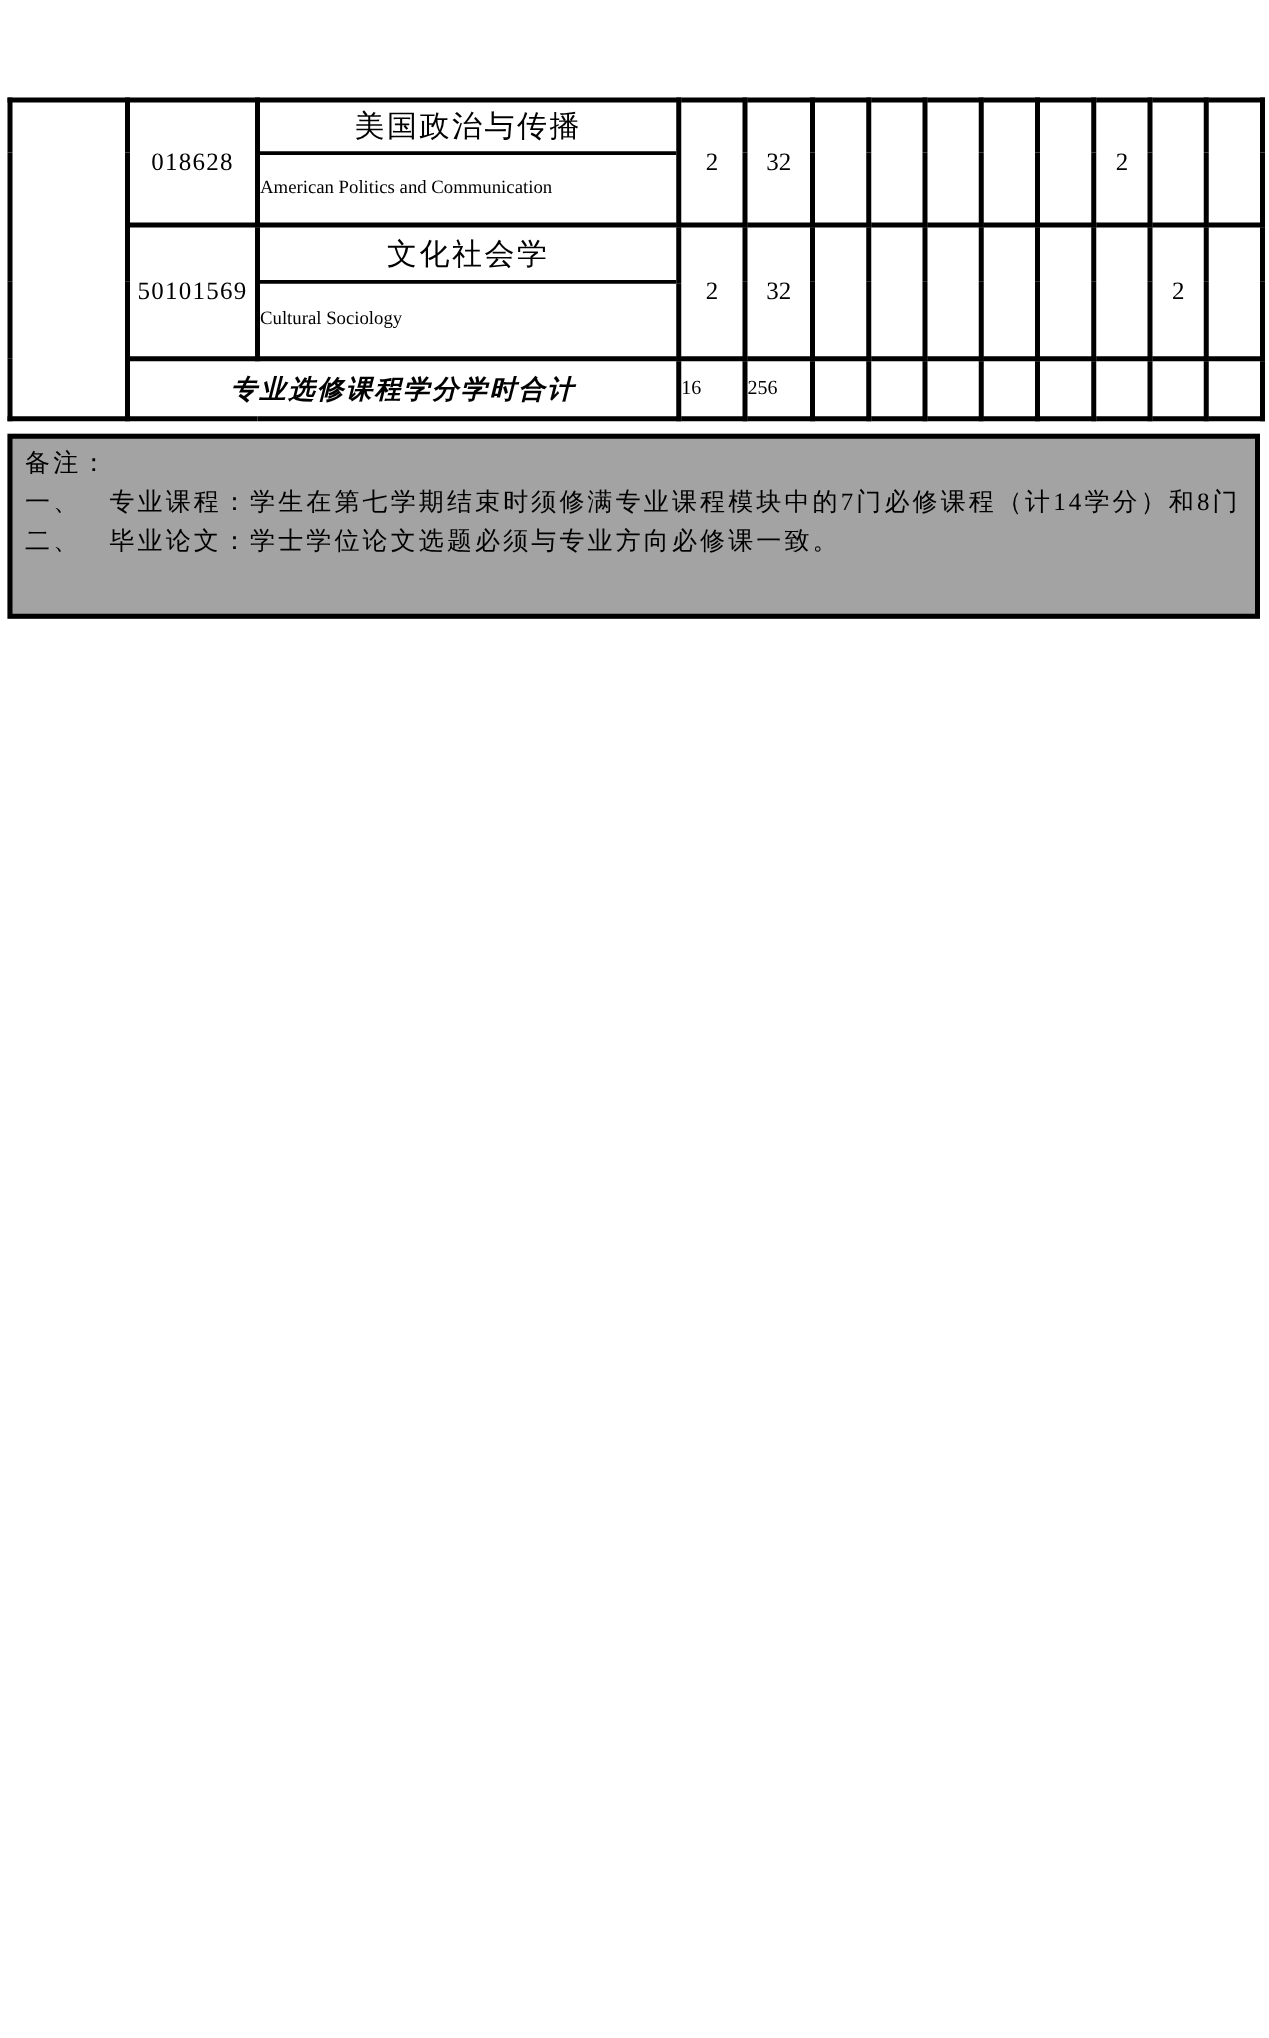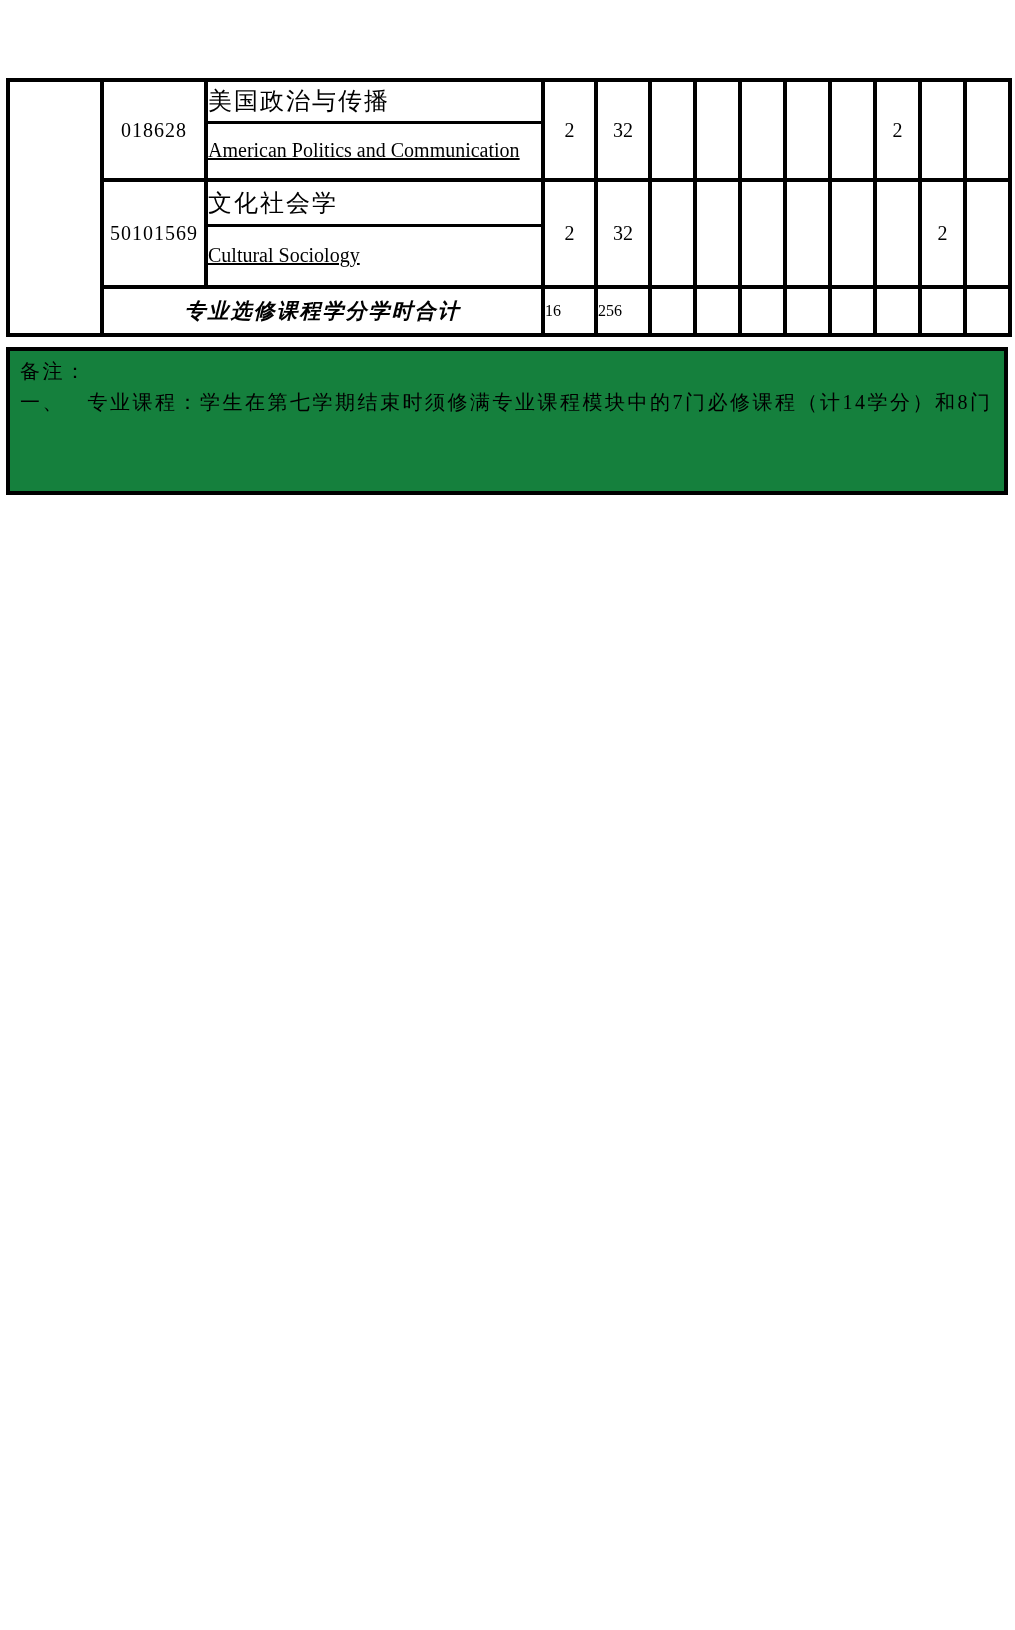--- a/index.html
+++ b/index.html
@@ -41,26 +41,26 @@
   }
   td.name {
     text-align: left;
     vertical-align: middle;
     padding: 2px 26px 2px 9px;
   }
   td.name.cn {
     font-size: 24px;
     letter-spacing: 2px;
     border-bottom-width: 3px;
+    text-align: center;
   }
   td.name.en {
-    font-size: 20px;
+    font-size: 15px;
     line-height: 25px;
     border-top-width: 3px;
-    text-decoration: underline;
   }
   td.num, td.sem {
     text-align: center;
     vertical-align: middle;
     font-size: 20px;
   }
   td.total-num {
     text-align: left;
     vertical-align: middle;
     font-size: 16px;
@@ -81,21 +81,21 @@
   tr.r-en-2  { height: 62px; }
   tr.r-total { height: 48px; }
   .notes {
     position: absolute;
     left: 6px;
     top: 347px;
     width: 1002px;
     height: 148px;
     box-sizing: border-box;
     border: 4px solid #000000;
-    background: #15803d;
+    background: #a3a3a3;
     font-size: 20px;
     line-height: 31px;
     letter-spacing: 2.5px;
     padding: 5px 8px 0 10px;
   }
   .notes .line {
     white-space: nowrap;
   }
 </style>
 </head>
@@ -170,15 +170,16 @@
       <td class="sem"></td>
       <td class="sem"></td>
       <td class="sem"></td>
     </tr>
   </tbody>
     </table>
 
   <div class="notes">
     <div class="line">备注：</div>
     <div class="line">一、　专业课程：学生在第七学期结束时须修满专业课程模块中的7门必修课程（计14学分）和8门</div>
+    <div class="line">二、　毕业论文：学士学位论文选题必须与专业方向必修课一致。</div>
   </div>
 
 </div>
 
 </body></html>

